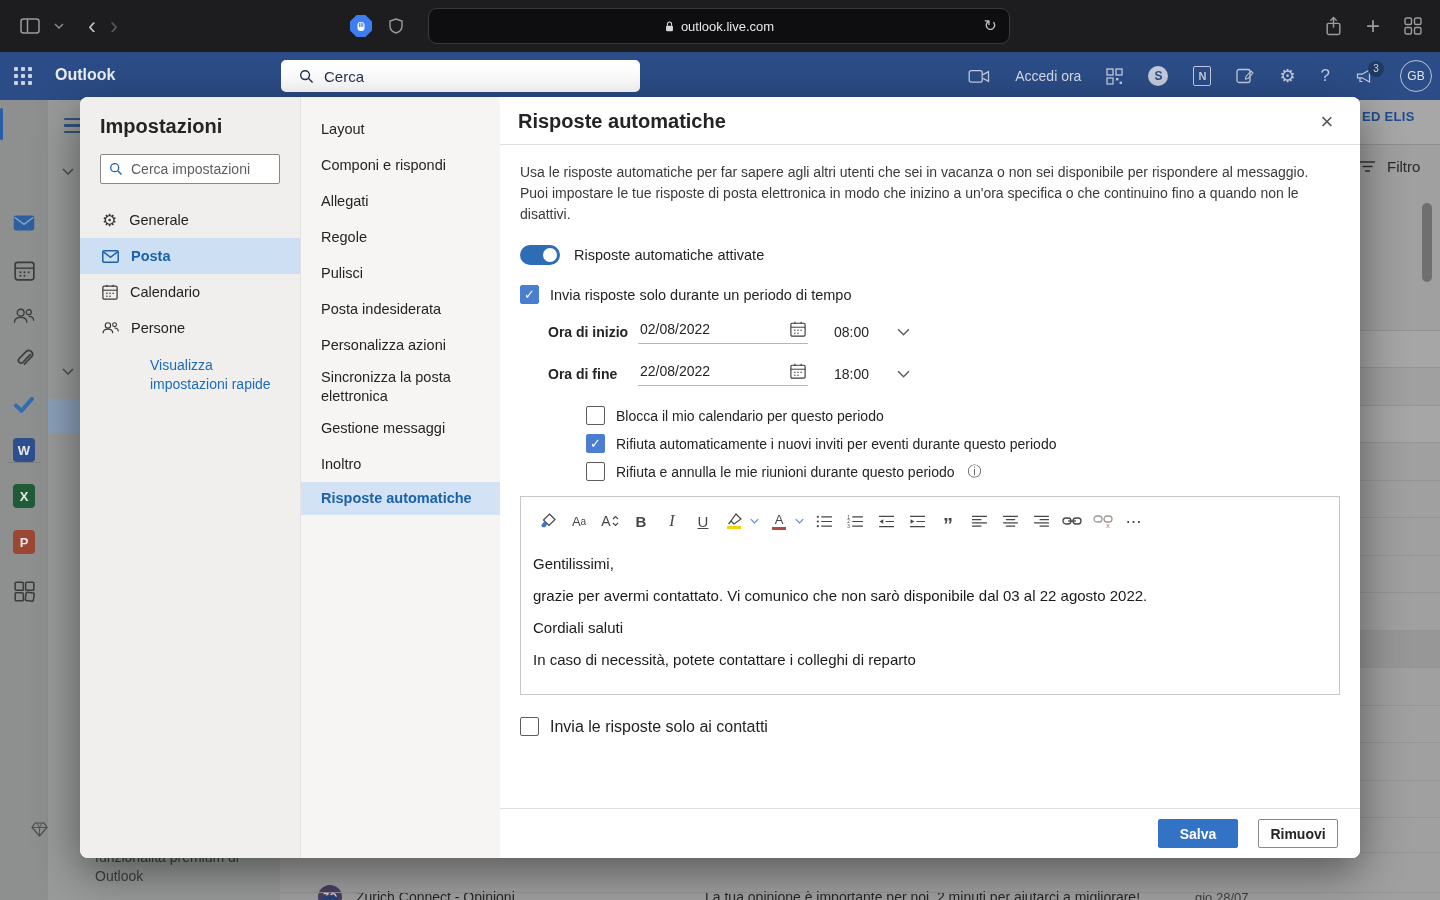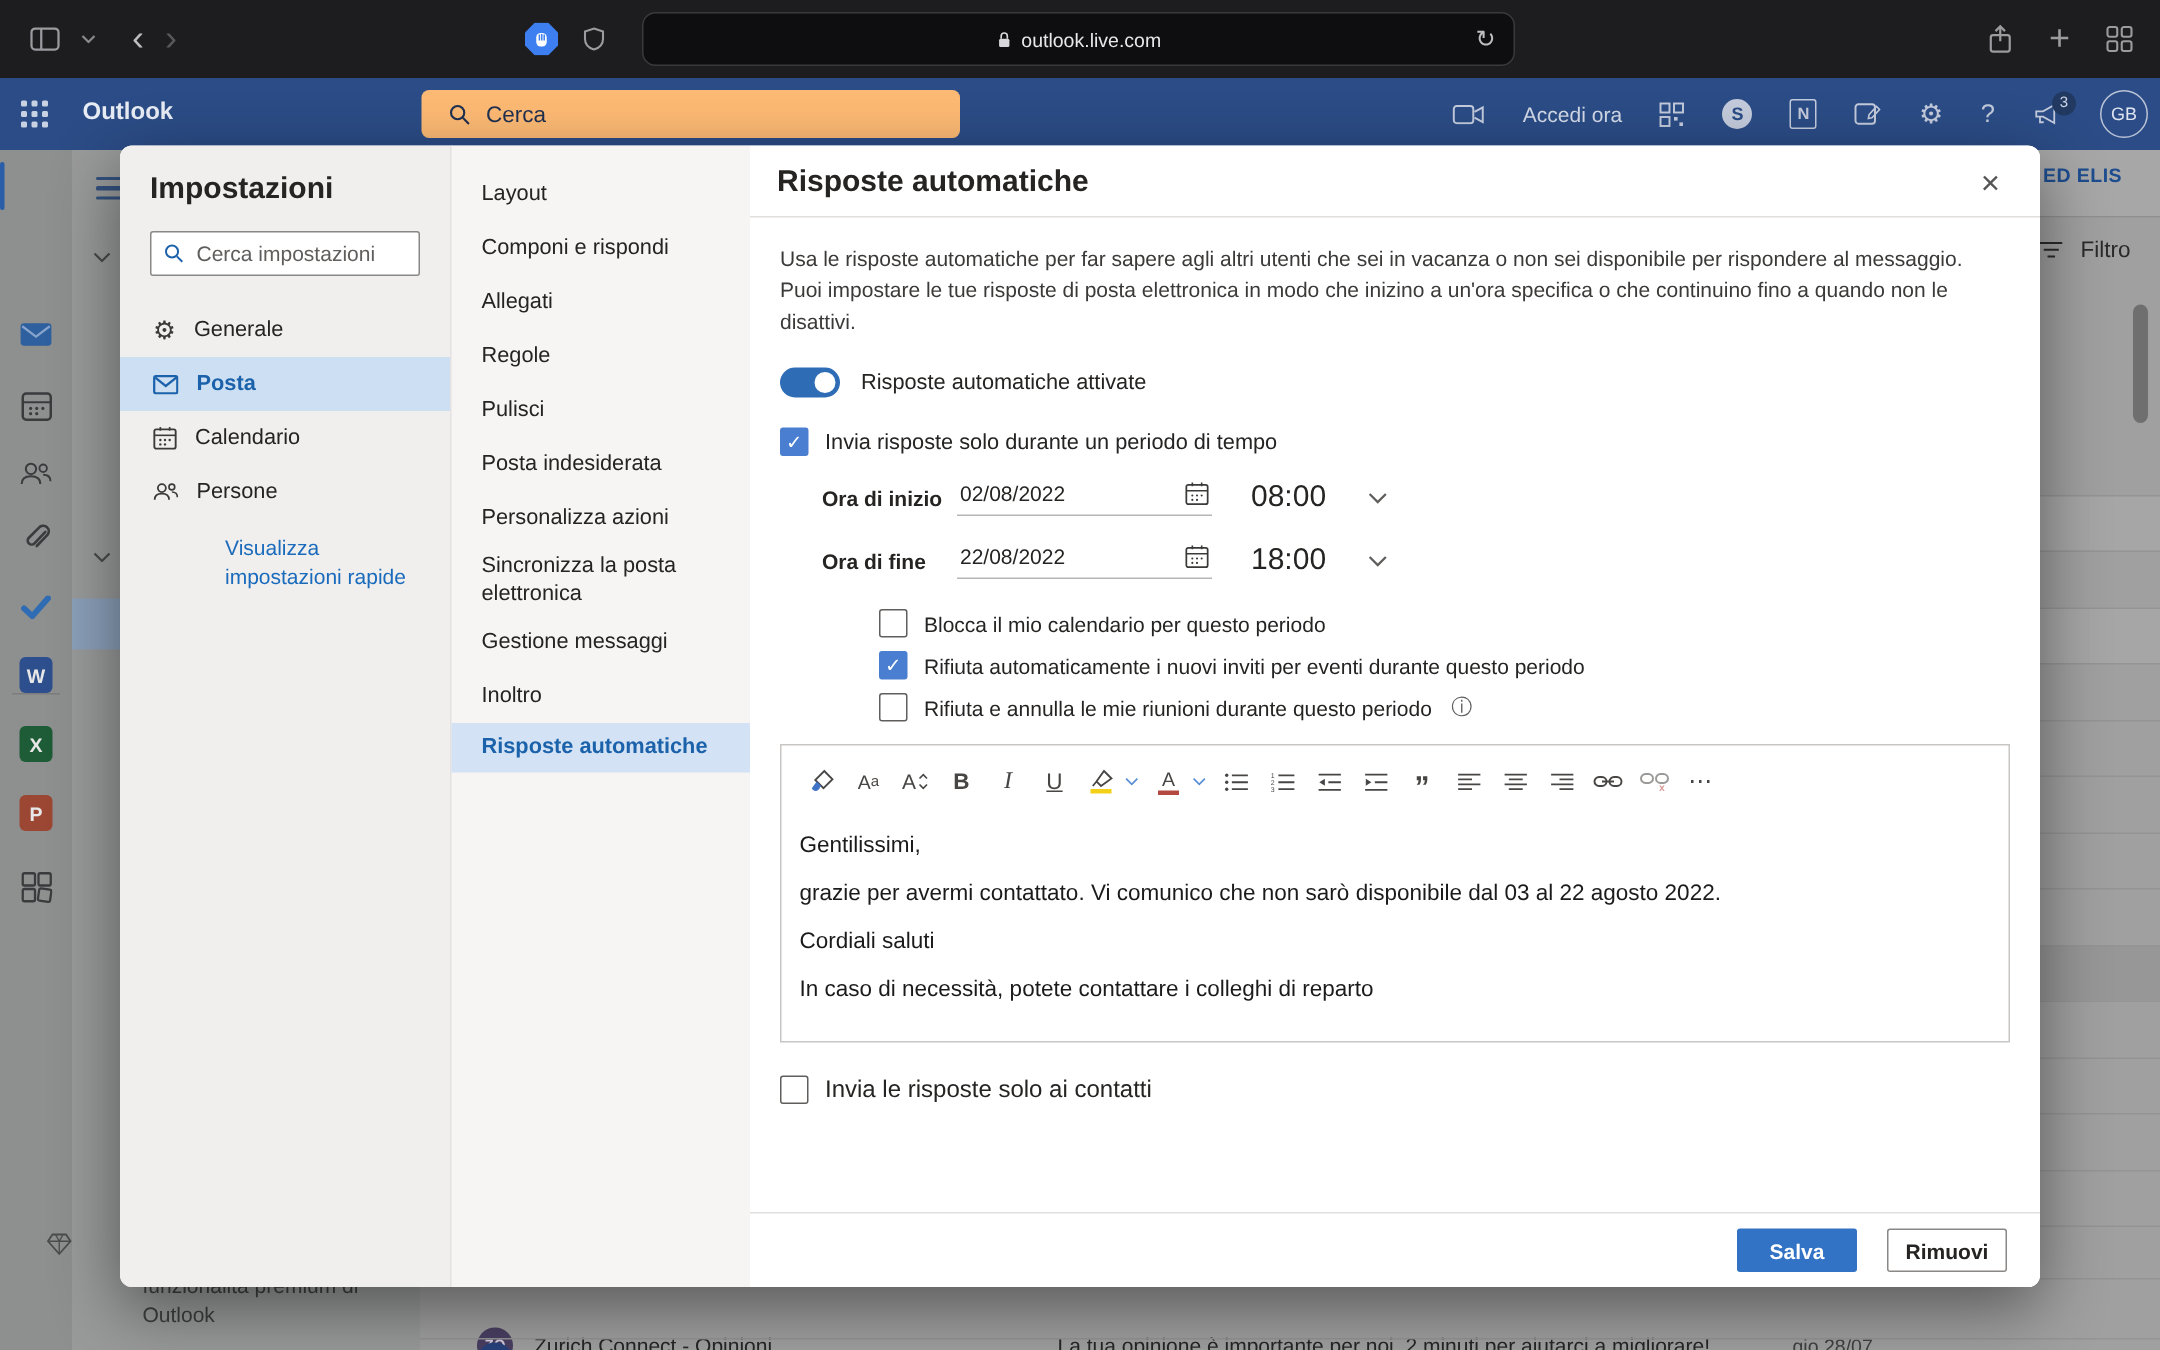--- a/index.html
+++ b/index.html
@@ -20,21 +20,21 @@
   .bb-right { position:absolute; right:18px; top:0; height:52px; display:flex; align-items:center; gap:24px; color:#9b9ba0; }
   .blocker-octagon { width:22px; height:22px; background:#3d7ff0; clip-path:polygon(30% 0,70% 0,100% 30%,100% 70%,70% 100%,30% 100%,0 70%,0 30%); display:flex; align-items:center; justify-content:center; }
   .nav-arrow { font-size:24px; line-height:1; font-weight:400; }
 
   
   .ms-header { position:absolute; left:0; top:52px; width:1440px; height:48px; background:#2b4c86; }
   .waffle { position:absolute; left:14px; top:15px; width:18px; height:18px; display:grid;
             grid-template-columns:repeat(3,4px); grid-template-rows:repeat(3,4px); gap:3px; }
   .waffle i { background:#c9d2e2; border-radius:1px; }
   .brand { position:absolute; left:55px; top:14px; color:#e8ecf4; font-size:16px; font-weight:600; }
-  .ms-search { position:absolute; left:281px; top:8px; width:359px; height:32px; background:#fdba74;
+  .ms-search { position:absolute; left:281px; top:8px; width:359px; height:32px; background:#ffffff;
                border-radius:5px; display:flex; align-items:center; gap:10px; padding-left:18px;
                color:#1f3050; font-size:15px; }
   .ms-right { position:absolute; right:8px; top:0; height:48px; display:flex; align-items:center; gap:25px; color:#c3cbdc; }
   .signin { font-size:14px; color:#d3dae8; }
   .skype-badge { width:20px; height:20px; border-radius:50%; background:#c3cbdc; color:#2b4c86;
                  font-size:12px; font-weight:700; display:flex; align-items:center; justify-content:center; }
   .note-badge { width:18px; height:20px; border:1.4px solid #c3cbdc; border-radius:2px; color:#c3cbdc;
                 font-size:11px; font-weight:700; display:flex; align-items:center; justify-content:center; }
   .hdr-glyph { font-size:18px; line-height:1; }
   .bell-wrap { position:relative; }
@@ -105,21 +105,21 @@
   .cb { width:19px; height:19px; border:1px solid #605e5c; border-radius:2px; background:#fff; flex:none;
         display:flex; align-items:center; justify-content:center; cursor:pointer; }
   .cb.checked { background:#4a7ed0; border-color:#4a7ed0; color:#fff; font-size:13px; }
   .cb-row { display:flex; align-items:center; gap:11px; }
 
   .period-block { margin-left:28px; }
   .date-row { margin-top:15px; display:flex; align-items:center; }
   .date-label { width:90px; font-size:14px; font-weight:700; color:#252423; }
   .date-field { width:170px; border-bottom:1px solid #b8b6b4; display:flex; align-items:center; justify-content:space-between;
                 padding:2px 2px 6px 2px; font-size:14px; color:#252423; cursor:pointer; }
-  .time-field { margin-left:26px; display:flex; align-items:center; gap:28px; font-size:20px; color:#252423; cursor:pointer; }
+  .time-field { margin-left:26px; display:flex; align-items:center; gap:28px; font-size:14px; color:#252423; cursor:pointer; }
   .chev { color:#605e5c; display:flex; }
 
   .opt-list { margin:20px 0 0 38px; }
   .opt-row { margin-bottom:9px; display:flex; align-items:center; gap:11px; font-size:14px; color:#252423; }
   .info-icon { color:#605e5c; font-size:14px; margin-left:2px; }
 
   .editor { margin-top:15px; width:820px; height:199px; border:1px solid #c8c6c4; background:#fff; }
   .ed-toolbar { display:flex; align-items:center; gap:9px; padding:13px 16px 4px; color:#484644; }
   .tb-btn { min-width:22px; height:22px; display:flex; align-items:center; justify-content:center; cursor:pointer; }
   .tb-bold { font-weight:800; font-size:15px; }

